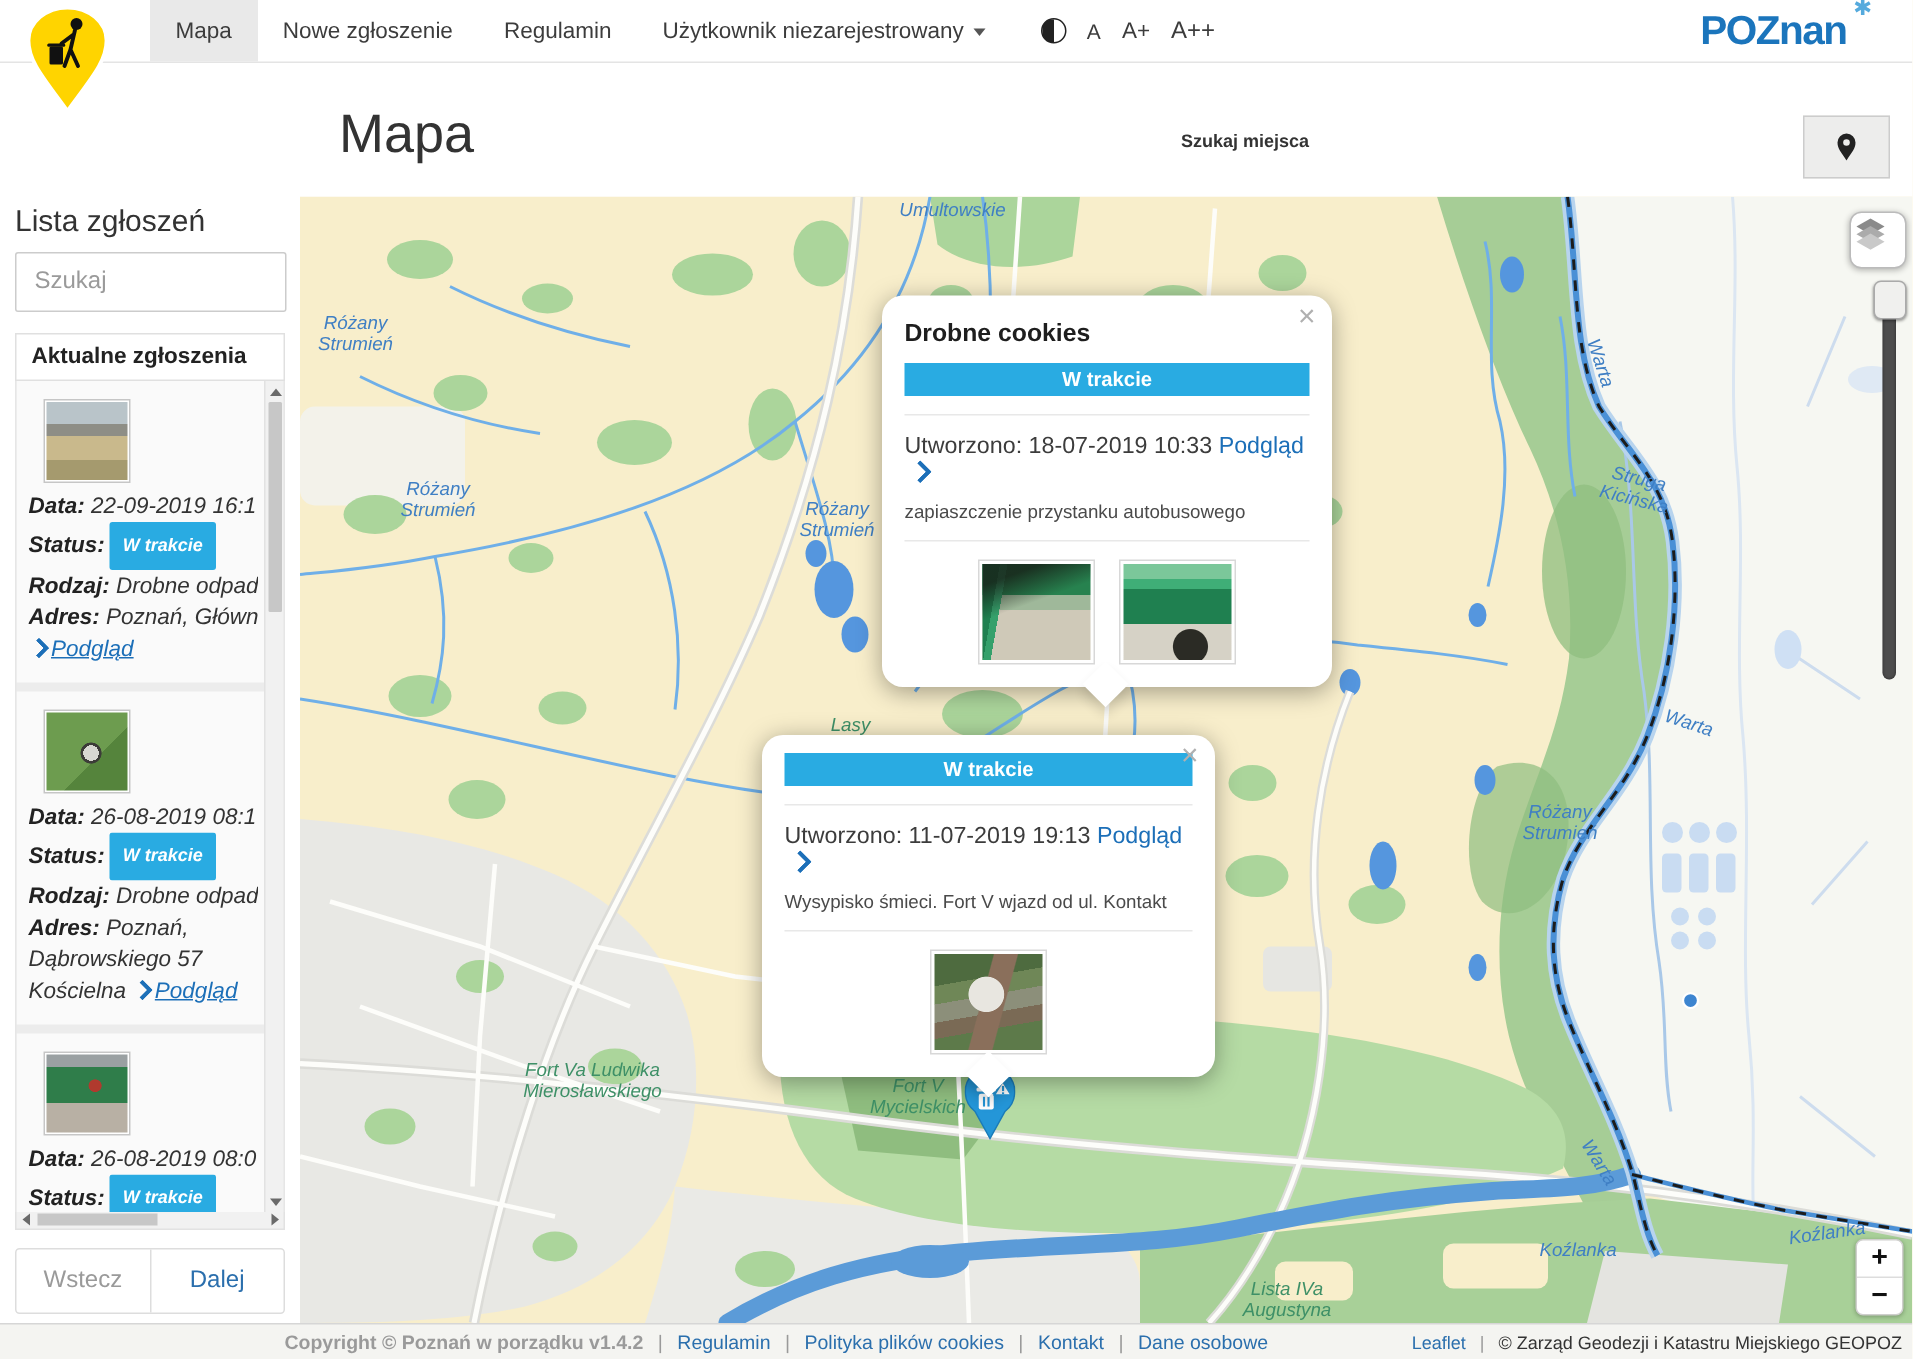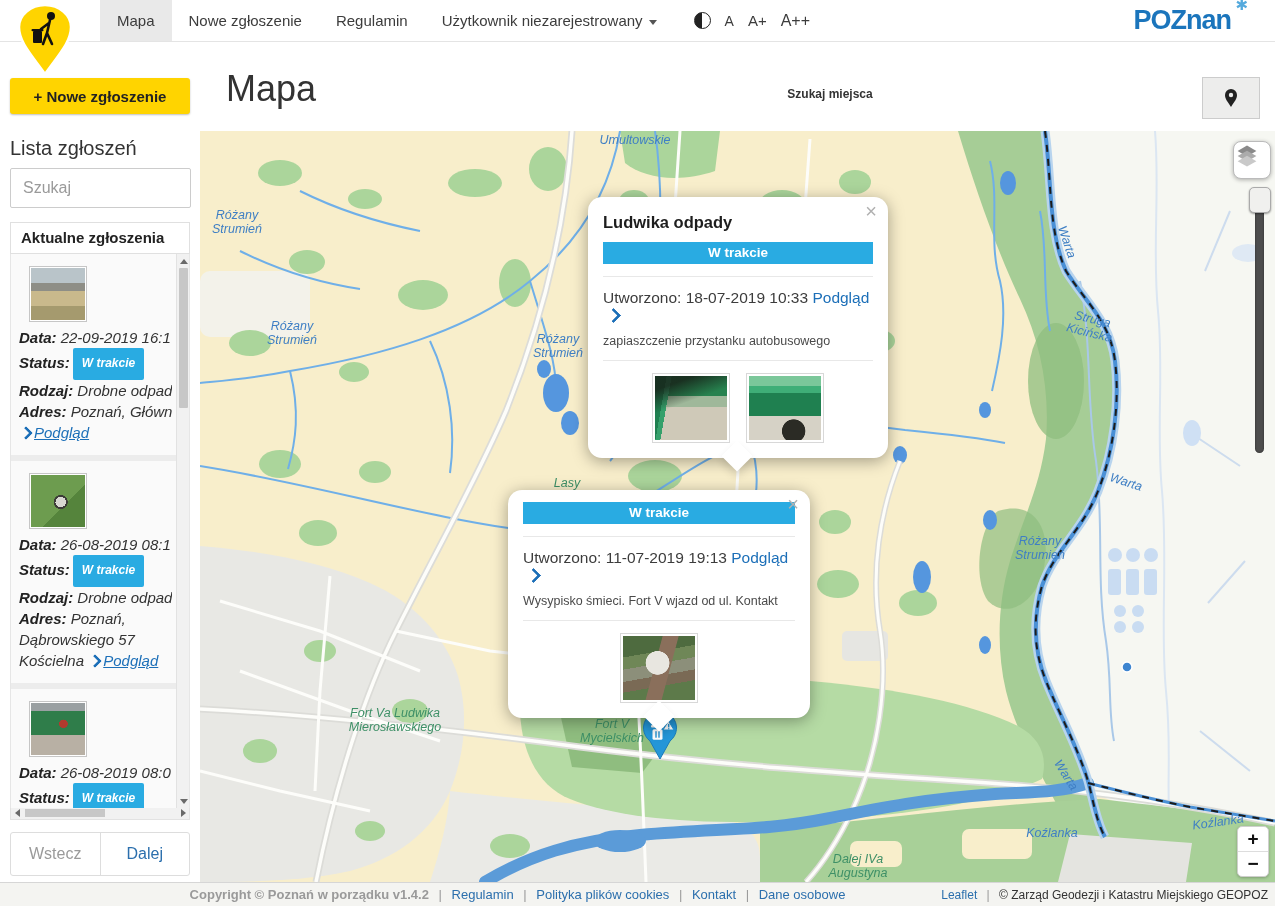--- a/index.html
+++ b/index.html
@@ -157,21 +157,20 @@
       <g>
         <circle cx="35" cy="13" r="4" fill="#111"></circle>
         <path d="M34 17 L31 30 M33 20 L25 26 M31 30 L27 41 M31 30 L36 41" stroke="#111" stroke-width="2.6" fill="none" stroke-linecap="round"></path>
         <rect x="17" y="28" width="9" height="12" fill="#111" rx="1"></rect>
         <rect x="15.5" y="26" width="12" height="2.2" fill="#111" rx="1"></rect>
       </g>
     </svg>
   </div>
 
   <div class="header2"></div>
-  <button class="btn-new">+ Nowe zgłoszenie</button>
   <div class="page-title">Mapa</div>
   <div class="search-label">Szukaj miejsca</div>
   <div class="addr-btn">
     <svg width="14" height="20" viewBox="0 0 14 20">
       <path d="M7 19 C3.5 13.5 1 11 1 7 A6 6 0 1 1 13 7 C13 11 10.5 13.5 7 19 Z" fill="#222"></path>
       <circle cx="7" cy="7" r="2.2" fill="#ededec"></circle>
     </svg>
   </div>
 
   <div class="sidebar">
@@ -375,21 +374,21 @@
     <span class="mlabel lw" style="left:92px;top:202px;width:62px;">Różany Strumień</span>
     <span class="mlabel lw" style="left:358px;top:215px;width:62px;">Różany Strumień</span>
     <span class="mlabel lw" style="left:840px;top:417px;width:62px;">Różany Strumień</span>
     <span class="mlabel lw" style="left:867px;top:111px;transform:translate(-50%,-50%) rotate(72deg);">Warta</span>
     <span class="mlabel lw" style="left:926px;top:351px;transform:translate(-50%,-50%) rotate(18deg);">Warta</span>
     <span class="mlabel lw" style="left:866px;top:644px;transform:translate(-50%,-50%) rotate(58deg);">Warta</span>
     <span class="mlabel lw" style="left:891px;top:195px;width:52px;transform:translate(-50%,-50%) rotate(14deg);">Struga Kicińska</span>
     <span class="mlabel lg" style="left:367px;top:352px;">Lasy</span>
     <span class="mlabel lg" style="left:195px;top:589px;width:150px;">Fort Va Ludwika Mierosławskiego</span>
     <span class="mlabel lg" style="left:412px;top:600px;width:90px;">Fort V Mycielskich</span>
-    <span class="mlabel lg" style="left:658px;top:735px;width:80px;">Dalej IVa Augustyna</span>
+    <span class="mlabel lg" style="left:658px;top:735px;width:80px;">Lista IVa Augustyna</span>
     <span class="mlabel lw" style="left:852px;top:702px;">Koźlanka</span>
     <span class="mlabel lw" style="left:1018px;top:691px;transform:translate(-50%,-50%) rotate(-8deg);">Koźlanka</span>
 
     <div class="marker" style="left:521px;top:291px;">
       <svg width="34" height="46" viewBox="0 0 34 46">
         <path d="M17 45 L7 27 A16.5 16.5 0 1 1 27 27 Z" fill="#2496d8" stroke="#1b7bb8" stroke-width="1"></path>
         <g>
           <rect x="10" y="10" width="14" height="2.6" rx="1" fill="#fff"></rect>
           <rect x="14" y="7.4" width="6" height="2.2" rx="1" fill="#fff"></rect>
           <rect x="11.5" y="14.2" width="11" height="11.5" rx="1.5" fill="#fff"></rect>
@@ -411,21 +410,21 @@
         <g>
           <path d="M25.5 7 L31 16 L20 16 Z" fill="#fff" stroke="#2496d8" stroke-width="1"></path>
           <rect x="25" y="10" width="1.4" height="3.4" fill="#2496d8"></rect>
           <rect x="25" y="14.2" width="1.4" height="1.2" fill="#2496d8"></rect>
         </g>
       </svg>
     </div>
 
     <div class="popup" style="left:388px;top:66px;width:300px;">
       <div class="pclose">×</div>
-      <div class="ptitle">Ludwika odpady</div>
+      <div class="ptitle">Drobne cookies</div>
       <div class="pstatus">W trakcie</div>
       <div class="pdiv"></div>
       <div class="pcreated"><span>Utworzono:</span> <span>18-07-2019 10:33</span> <a class="plink">Podgląd</a><span class="chev bigchev"></span></div>
       <div class="pdesc">zapiaszczenie przystanku autobusowego</div>
       <div class="pdiv"></div>
       <div class="phrow">
         <div class="ph">
             <div class="ph1a"></div>
           </div>
         <div class="ph">

